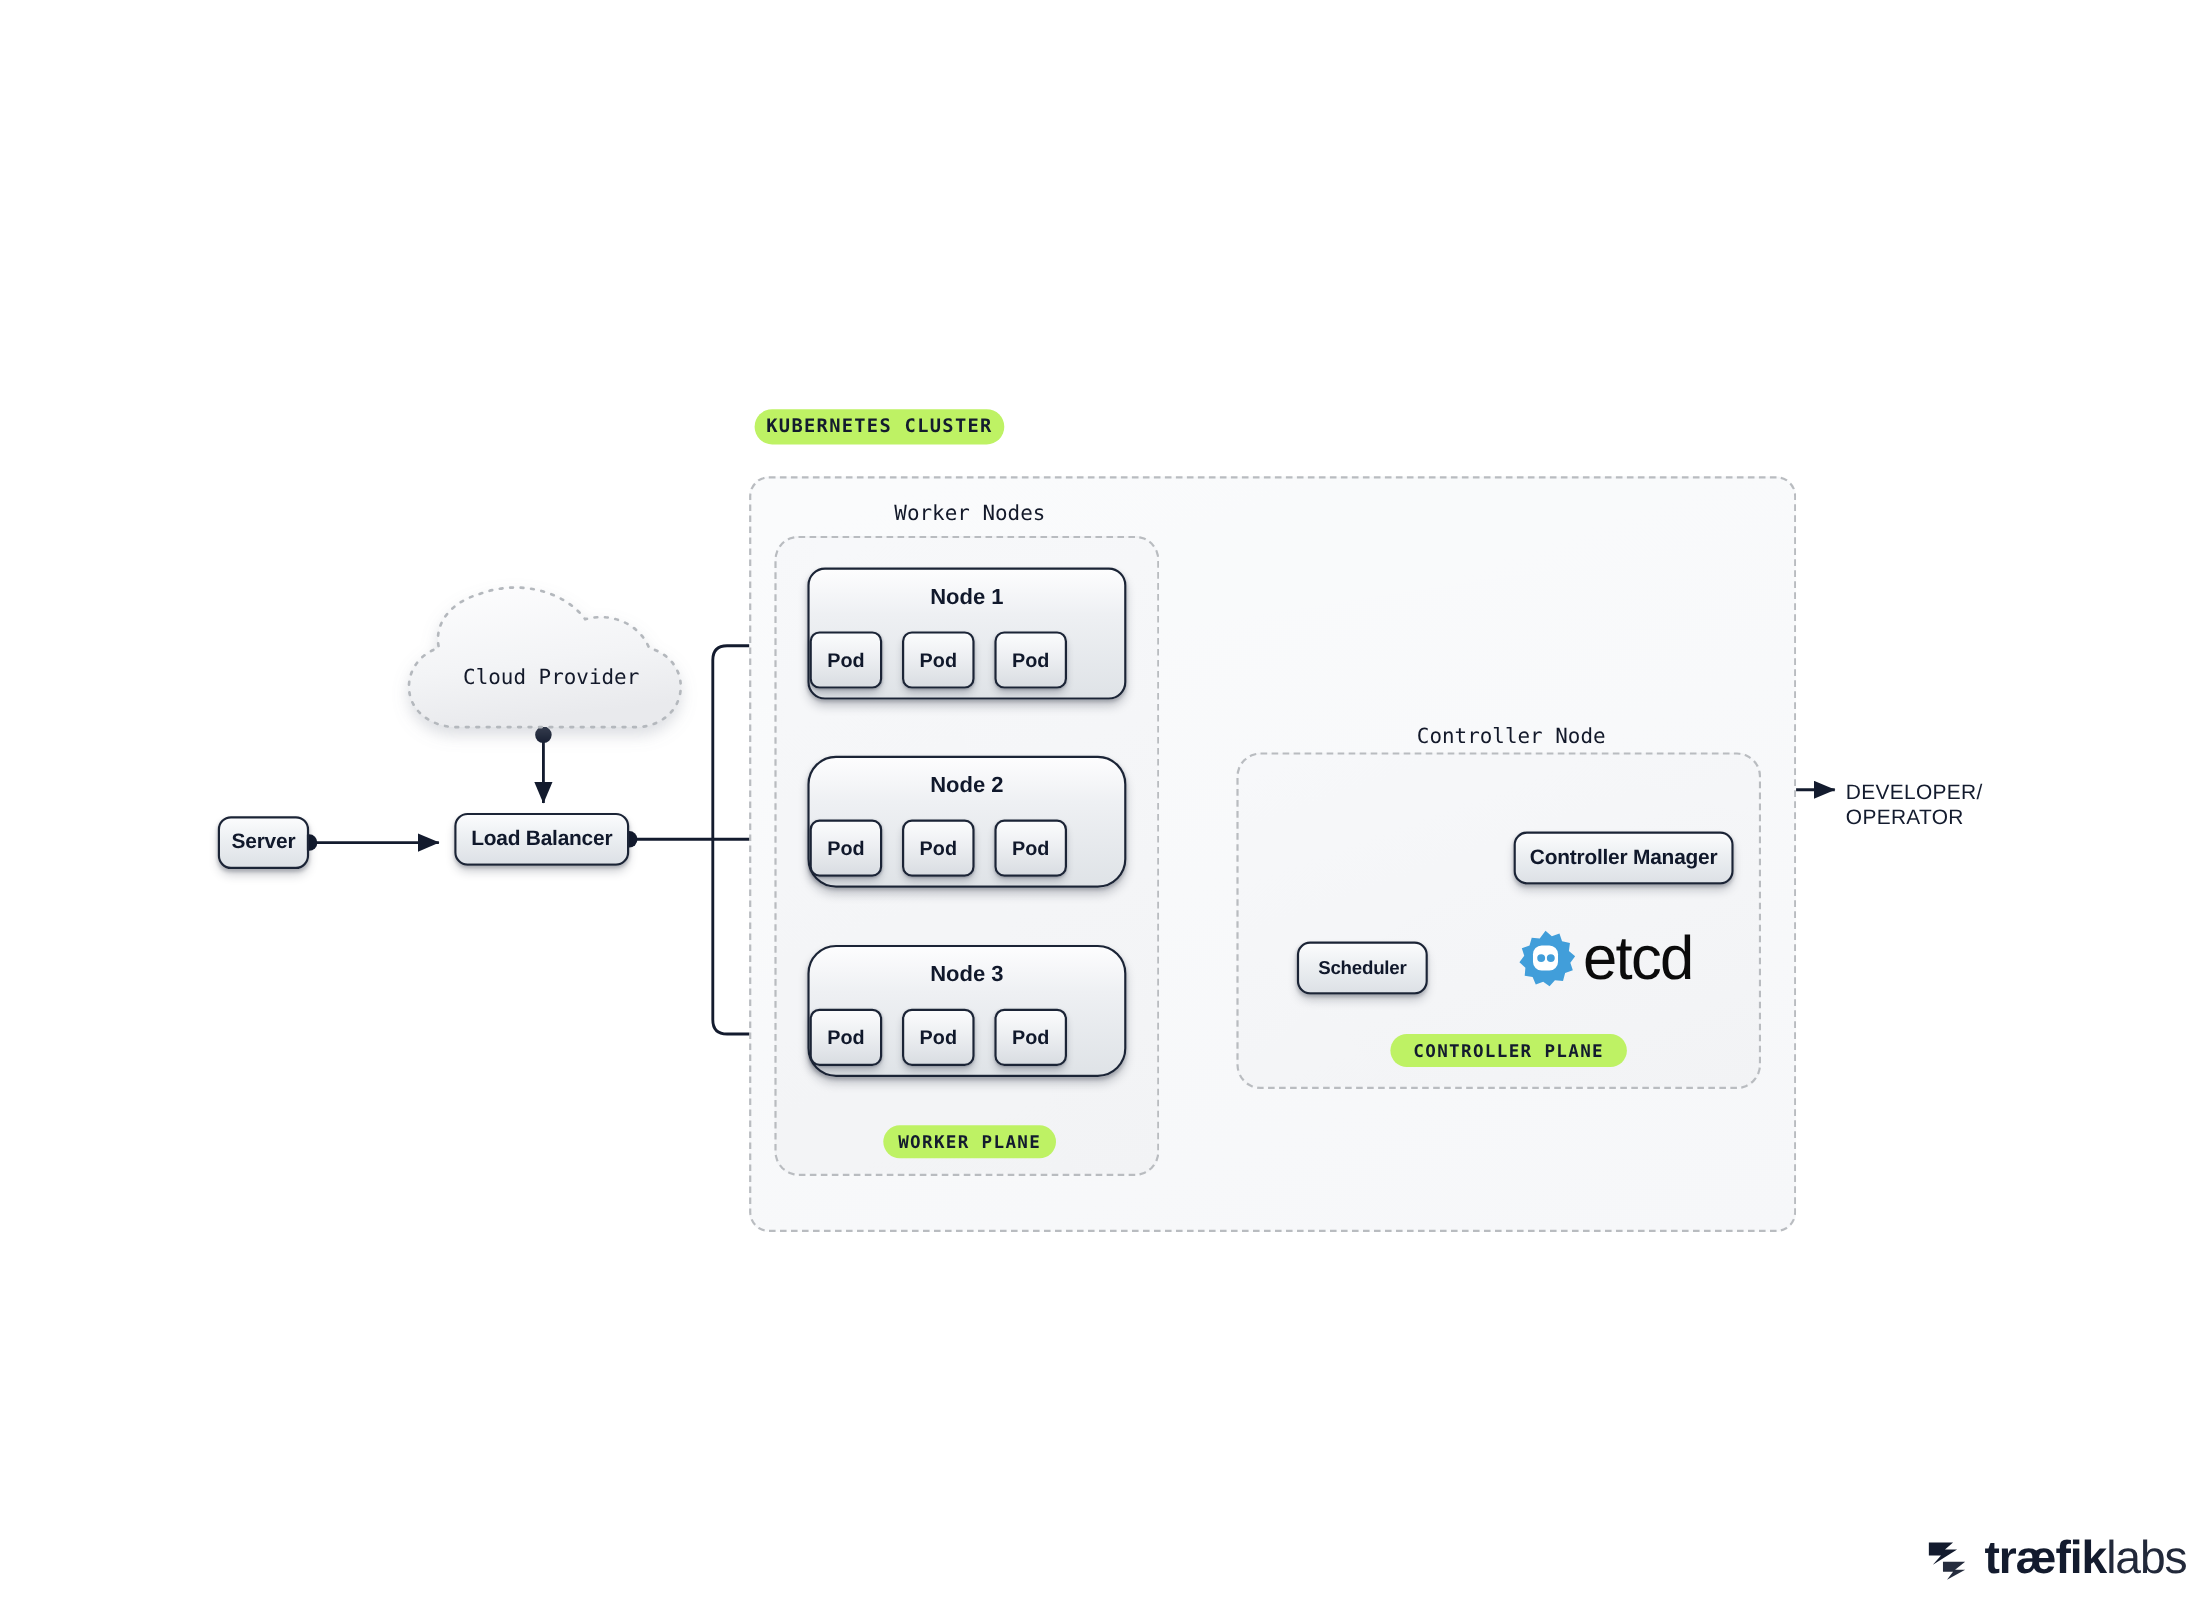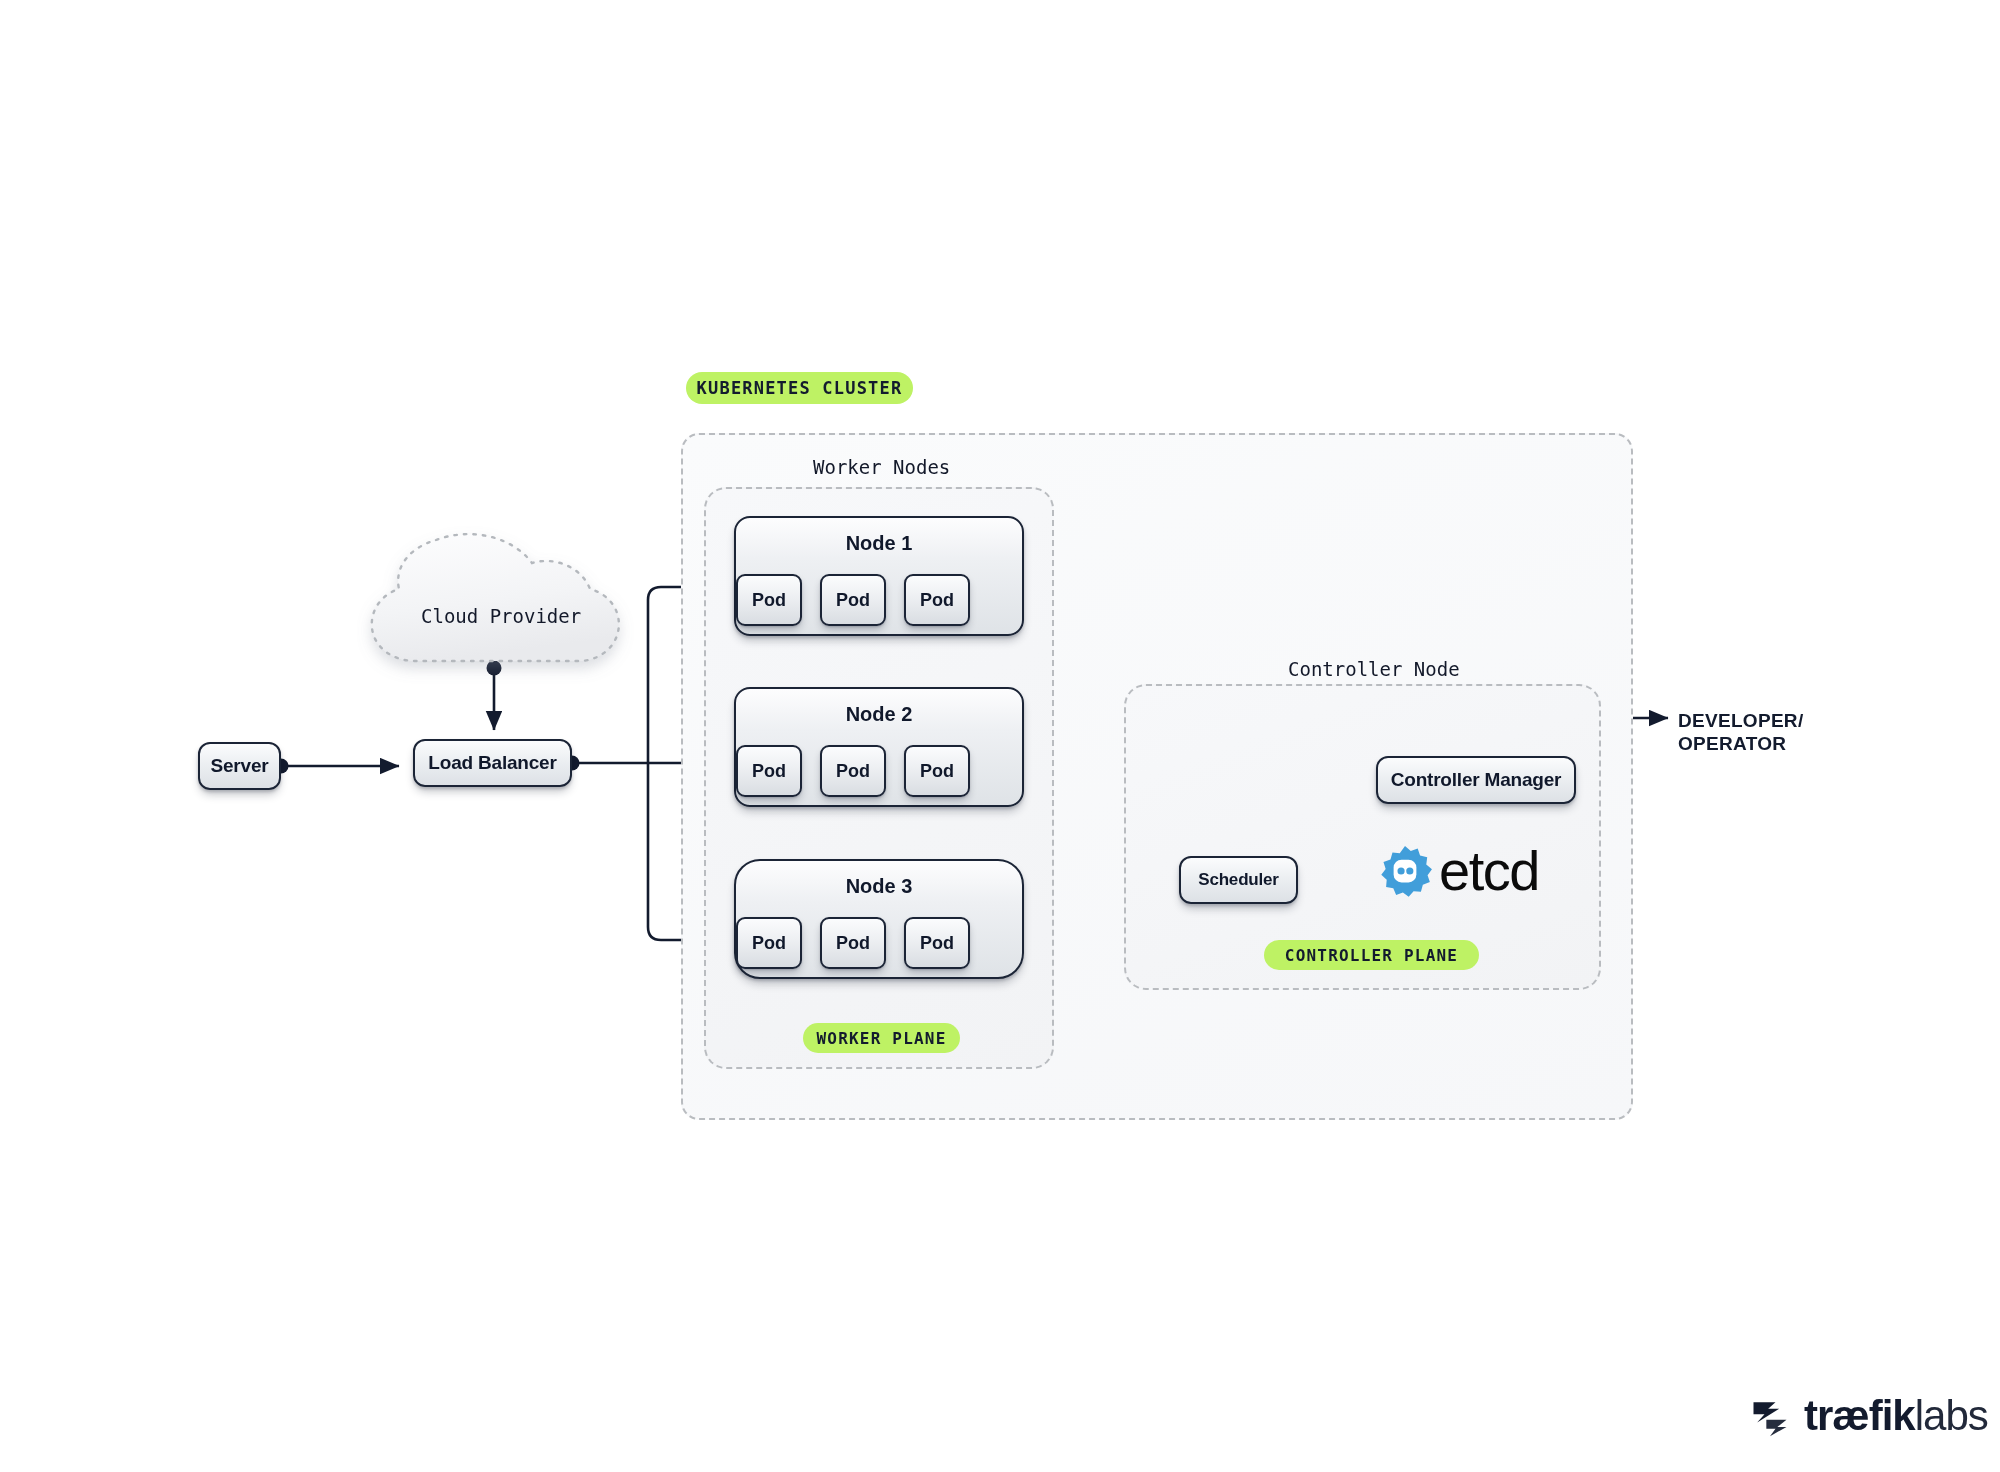--- a/index.html
+++ b/index.html
@@ -123,21 +123,21 @@
     font-size: 19px;
     color: #13192a;
     white-space: nowrap;
   }
 
   
   .devop {
     position: absolute;
     font-family: "Liberation Sans", sans-serif;
     font-size: 19px;
-    font-weight: 700;
+    font-weight: 400;
     color: #131b2e;
     line-height: 23px;
     letter-spacing: 0.3px;
     white-space: nowrap;
   }
 
   
   #etcd-logo {
     position: absolute;
     display: flex;
@@ -247,21 +247,21 @@
 
   <div class="abs box3d node-box" style="left:734px; top:516px; width:290px; height:120px; display:block;">
     <div class="node-title">Node 1</div>
     <div class="pod-row">
       <div class="pod">Pod</div>
       <div class="pod">Pod</div>
       <div class="pod">Pod</div>
     </div>
   </div>
 
-  <div class="abs box3d node-box" style="left:734px; top:687px; width:290px; height:120px; display:block;">
+  <div class="abs box3d node-box" style="left:734px; top:687px; width:290px; height:120px; display:block;border-radius:26px;">
     <div class="node-title">Node 2</div>
     <div class="pod-row">
       <div class="pod">Pod</div>
       <div class="pod">Pod</div>
       <div class="pod">Pod</div>
     </div>
   </div>
 
   <div class="abs box3d node-box" style="left:734px; top:859px; width:290px; height:120px; display:block;border-radius:26px;">
     <div class="node-title">Node 3</div>

